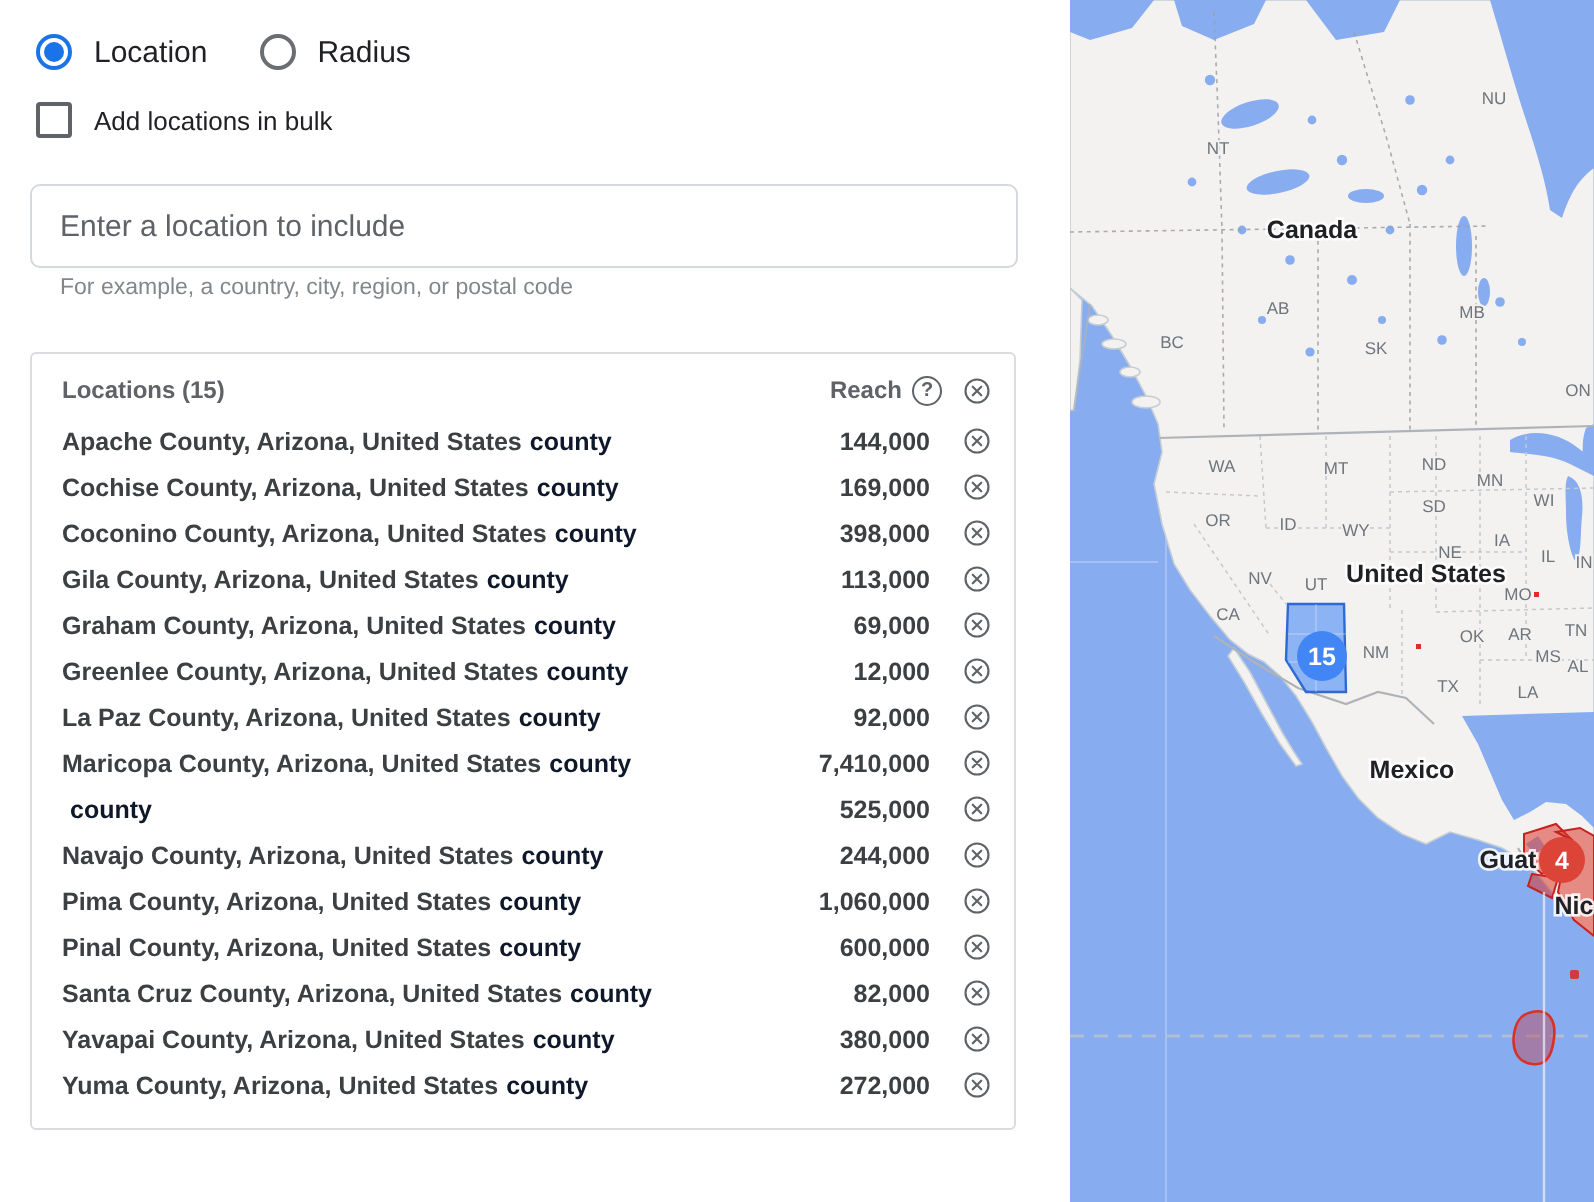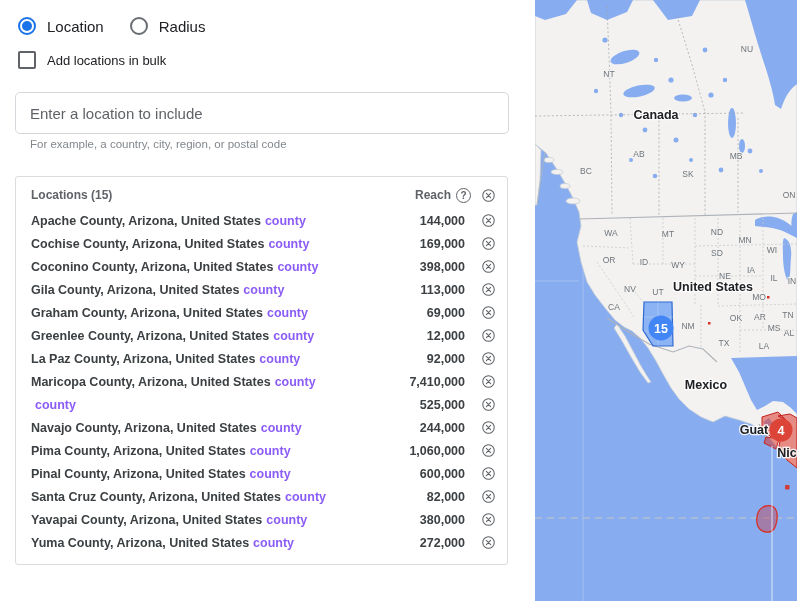--- a/index.html
+++ b/index.html
@@ -33,21 +33,21 @@
         font-size:10px;color:#5f6368;display:inline-flex;align-items:center;justify-content:center;
         background:#fff;cursor:pointer;}
   .rm{border:none;background:none;padding:0;margin-left:10px;width:15px;height:15px;cursor:pointer;
       display:inline-flex;align-items:center;justify-content:center;}
   .rm svg{width:15px;height:15px;}
   .rm svg circle{fill:none;stroke:#5f6368;stroke-width:1.7;}
   .rm svg path{fill:none;stroke:#5f6368;stroke-width:1.7;stroke-linecap:round;}
   .rows{padding-top:3px;}
   .row{display:flex;align-items:center;height:23px;padding:0 11px 0 15px;font-size:12.5px;}
   .row-name{color:#3c4043;white-space:nowrap;}
-  .row-type{color:#8b5cf6;margin-left:4px;}
+  .row-type{color:#0f172a;margin-left:4px;}
   .reach{color:#3c4043;margin-right:6px;}
   
   .map{position:absolute;left:535px;top:0;width:262px;height:601px;overflow:hidden;}
   .map svg{display:block;}
   .land{fill:#f3f2f0;stroke:#c3cdd5;stroke-width:.8;}
   .water{fill:#87acf0;stroke:none;}
   .prov{stroke:#9aa0a6;stroke-width:.8;stroke-dasharray:2 2.2;fill:none;opacity:.85;}
   .state{stroke:#c4c9ce;stroke-width:.75;stroke-dasharray:2 2;fill:none;}
   .cborder{stroke:#aeb3b9;stroke-width:1.1;fill:none;}
   .rl{font-size:8.5px;fill:#6e757c;text-anchor:middle;paint-order:stroke;stroke:#f3f2f0;stroke-width:2px;}

